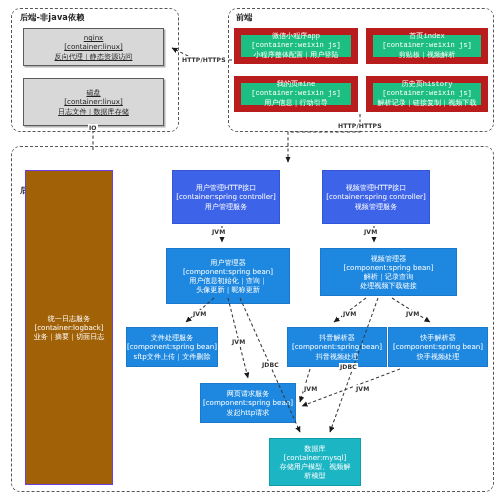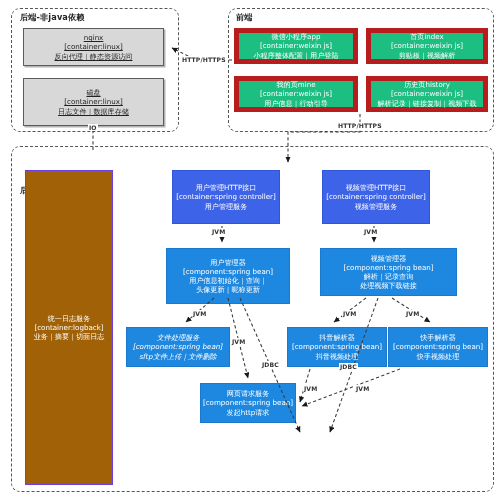--- a/index.html
+++ b/index.html
@@ -8,21 +8,21 @@
 
   .group{position:absolute;border:1.3px dashed #555;border-radius:9px;background:transparent;}
   .group-title{position:absolute;font-size:8.2px;color:#222;font-weight:bold;white-space:nowrap;letter-spacing:.1px;}
 
   .node{position:absolute;box-sizing:border-box;display:flex;flex-direction:column;
         align-items:center;justify-content:center;text-align:center;
         font-size:7.1px;line-height:1.30;color:#fff;padding:2px 3px;}
   .node .l{display:block;white-space:nowrap;}
 
   .n-grey{background:#d8d8d8;color:#222;border:1px solid #5c5c5c;box-shadow:1.5px 1.5px 0 rgba(0,0,0,.30);text-decoration:underline;}
-  .n-green{background:#1dbe81;border:5px solid #b91c1c;}
+  .n-green{background:#1dbe81;border:7px solid #b91c1c;font-family:Liberation Mono, monospace;}
   .n-purple{background:#a16207;border:1px solid #6b3fe4;}
   .n-blue-c{background:#3d63e8;border:1px solid #3355d8;}
   .n-blue-b{background:#1e88e0;border:1px solid #1a79cd;}
   .n-teal{background:#1bb5c4;border:1px solid #139dab;}
 
   .edge-label{position:absolute;font-size:6.1px;color:#333;font-weight:bold;
               white-space:nowrap;background:#fff;padding:0 1px;letter-spacing:.1px;}
   svg.links{position:absolute;left:0;top:0;width:502px;height:500px;overflow:visible;}
 </style>
 </head>
@@ -100,21 +100,21 @@
     <span class="l">头像更新｜昵称更新</span>
   </div>
 
   <div class="node n-blue-b" style="left:320px;top:248px;width:137px;height:48px;">
     <span class="l">视频管理器</span>
     <span class="l">[component:spring bean]</span>
     <span class="l">解析｜记录查询</span>
     <span class="l">处理视频下载链接</span>
   </div>
 
-  <div class="node n-blue-b" style="left:126px;top:327px;width:104px;height:40px;font-style:italic;">
+  <div class="node n-blue-b" style="left:126px;top:327px;width:92px;height:40px;">
     <span class="l">文件处理服务</span>
     <span class="l">[component:spring bean]</span>
     <span class="l">sftp文件上传｜文件删除</span>
   </div>
 
   <div class="node n-blue-b" style="left:287px;top:327px;width:100px;height:40px;">
     <span class="l">抖音解析器</span>
     <span class="l">[component:spring bean]</span>
     <span class="l">抖音视频处理</span>
   </div>
@@ -124,20 +124,26 @@
     <span class="l">[component:spring bean]</span>
     <span class="l">快手视频处理</span>
   </div>
 
   <div class="node n-blue-b" style="left:200px;top:383px;width:96px;height:40px;">
     <span class="l">网页请求服务</span>
     <span class="l">[component:spring bean]</span>
     <span class="l">发起http请求</span>
   </div>
 
+  <div class="node n-teal" style="left:269px;top:438px;width:92px;height:48px;">
+    <span class="l">数据库</span>
+    <span class="l">[container:mysql]</span>
+    <span class="l">存储用户模型、视频解</span>
+    <span class="l">析模型</span>
+  </div>
 
   <svg class="links" viewBox="0 0 502 500">
     <defs>
       <marker id="ah" markerWidth="7" markerHeight="7" refX="5.2" refY="2.6" orient="auto">
         <path d="M0,0 L5.6,2.6 L0,5.2 z" fill="#1a1a1a"></path>
       </marker>
       <marker id="ah2" markerWidth="7" markerHeight="7" refX="5.2" refY="2.6" orient="auto">
         <path d="M0,0 L5.6,2.6 L0,5.2 z" fill="#1a1a1a"></path>
       </marker>
     </defs>

